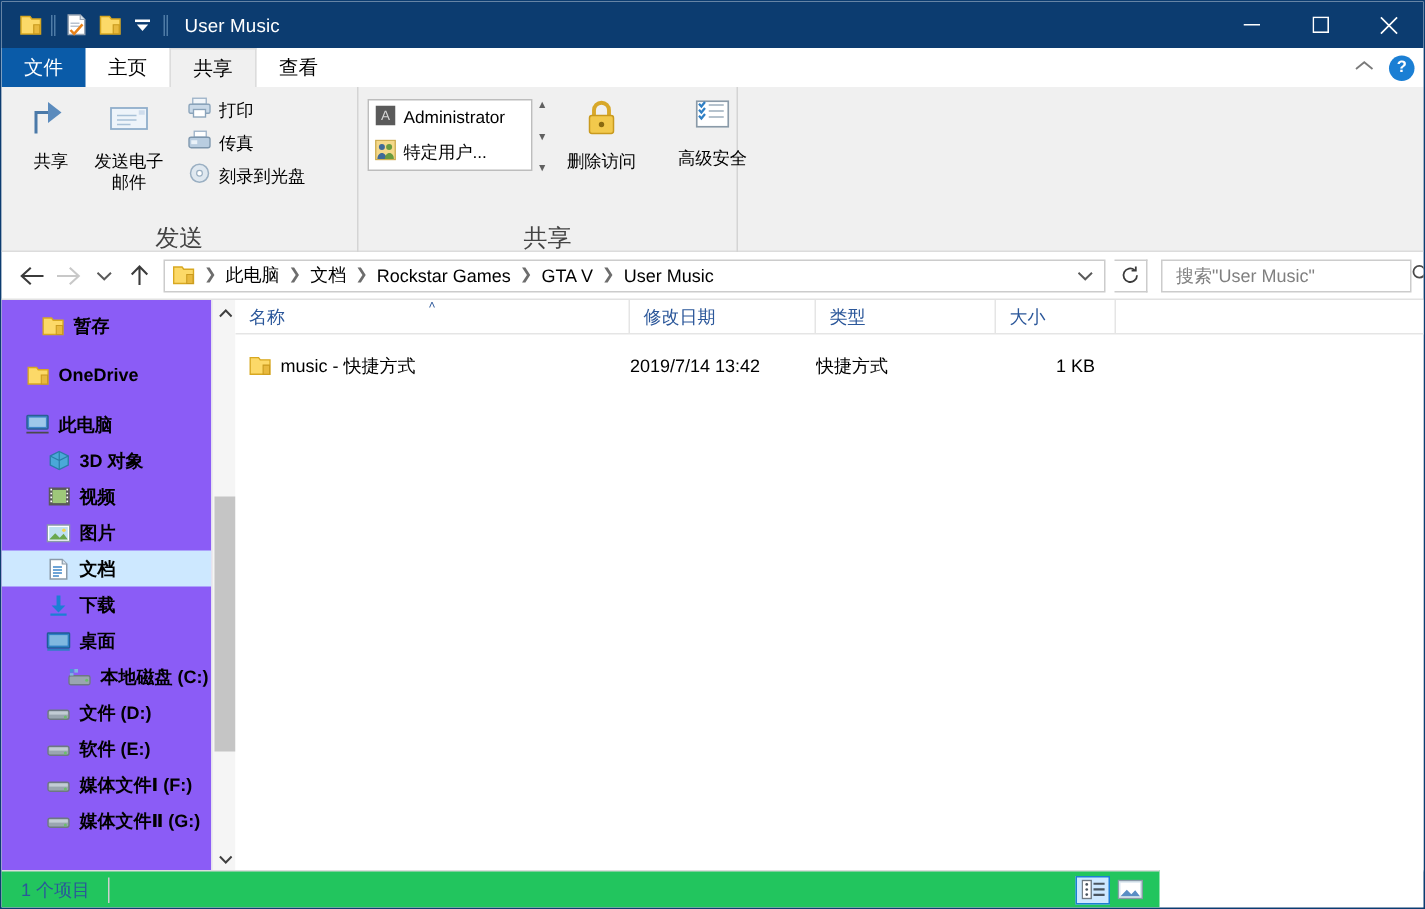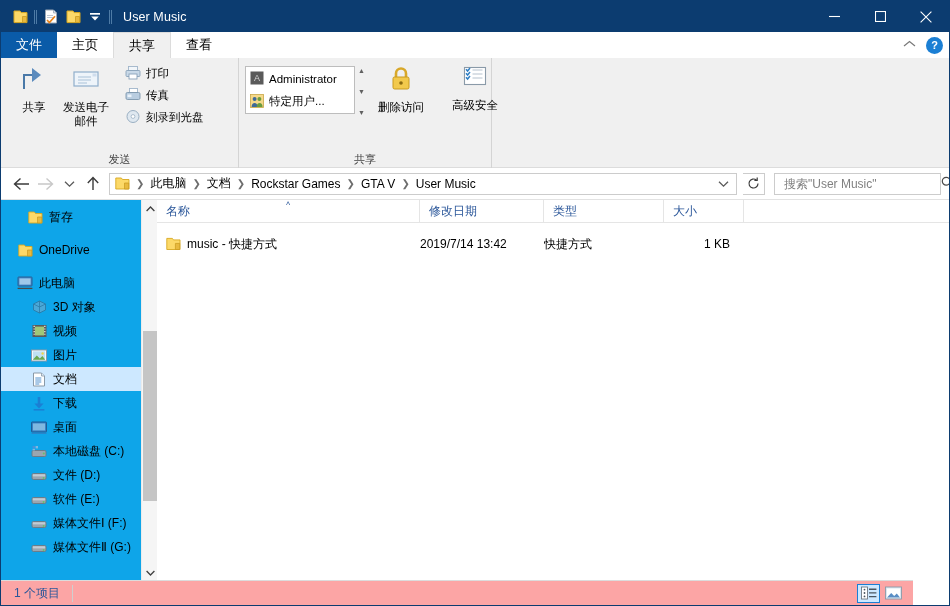--- a/index.html
+++ b/index.html
@@ -82,21 +82,21 @@
     border-bottom: 1px solid #dcdcdc;
     display: flex;
   }
   .rgroup {
     position: relative; height: 110px;
     display: flex; flex-direction: column;
     border-right: 1px solid #d4d4d4;
   }
   .rgroup-body { flex: 1; display: flex; align-items: flex-start; padding-top: 4px; }
   .rgroup-label {
-    height: 17px; font-size: 11px; color: #444; text-align: center;
+    height: 17px; font-size: 16px; color: #444; text-align: center;
     display: flex; align-items: center; justify-content: center;
   }
   .bigbtn {
     width: 50px; padding-top: 2px;
     display: flex; flex-direction: column; align-items: center;
     cursor: default; color: #000; font-size: 11.5px; line-height: 14px;
     text-align: center;
   }
   .bigbtn .lbl { margin-top: 3px; }
   .smallbtn {
@@ -166,21 +166,21 @@
   #search-input::placeholder { color: #808080; opacity: 1; }
 
   
   #main {
     position: absolute; left: 0; top: 198px; width: 948px; height: 381px;
     display: flex; background: #fff;
     border-top: 1px solid #e2e2e2;
   }
   #navpane {
     position: relative; width: 140px; height: 381px;
-    overflow: hidden; background: #0ea5e9;
+    overflow: hidden; background: #8b5cf6; font-weight: bold;
   }
   .navitem {
     display: flex; align-items: center; height: 24px;
     font-size: 12px; color: #000; cursor: default; white-space: nowrap;
   }
   .navitem.selected { background: #cde8ff; }
   .navitem .nicon {
     width: 16px; height: 16px; margin-right: 6px;
     display: flex; align-items: center; justify-content: center;
     flex: 0 0 16px;
@@ -230,22 +230,22 @@
     font-size: 12px; color: #000; cursor: default;
   }
   .fcell { display: flex; align-items: center; white-space: nowrap; overflow: hidden; }
   .fc-name { width: 263px; padding-left: 9px; gap: 6px; }
   .fc-date { width: 124px; }
   .fc-type { width: 120px; }
   .fc-size { width: 80px; justify-content: flex-end; padding-right: 14px; text-align: center; }
 
   
   #statusbar {
-    position: absolute; left: 0; bottom: 0; width: 912px; height: 25px;
-    background: #fca5a5; border-top: 1px solid #dcdcdc;
+    position: absolute; left: 0; bottom: 0; width: 772px; height: 25px;
+    background: #22c55e; border-top: 1px solid #dcdcdc;
     display: flex; align-items: center;
   }
   #status-count {
     font-size: 12px; color: #2b579a; padding-left: 13px;
     border-right: 1px solid #cfcfcf; height: 17px;
     display: flex; align-items: center; padding-right: 12px;
   }
   .viewtoggles { margin-left: auto; display: flex; padding-right: 8px; gap: 2px; }
   .vbtn {
     width: 23px; height: 19px;
@@ -611,21 +611,21 @@
         <span class="nicon">
           <svg width="16" height="13" viewBox="0 0 16 13">
             <rect x="0.5" y="1" width="15" height="10" rx="0.6" fill="#2f7fc4" stroke="#1f5d95" stroke-width="1"></rect>
             <rect x="1.9" y="2.4" width="12.2" height="7" fill="#7fb8e0"></rect>
             <path d="M0.5 12.2h15" stroke="#2f7fc4" stroke-width="1.2"></path>
           </svg>
         </span>
         <span>桌面</span>
       </div>
 
-      <div class="navitem" style="padding-left:30px;">
+      <div class="navitem" style="padding-left:44px;">
         <span class="nicon">
           <svg width="16" height="13" viewBox="0 0 16 13">
             <rect x="1" y="5.5" width="14" height="6" rx="1.2" fill="#9aa6b0" stroke="#6d7882" stroke-width=".9"></rect>
             <rect x="1.6" y="1" width="2.4" height="2.4" fill="#4a90d9"></rect>
             <rect x="4.6" y="1" width="2.4" height="2.4" fill="#7fb8e0"></rect>
             <rect x="1.6" y="3.8" width="2.4" height="1.6" fill="#7fb8e0"></rect>
             <circle cx="12.8" cy="8.5" r="1" fill="#6ac06a"></circle>
           </svg>
         </span>
         <span>本地磁盘 (C:)</span>

